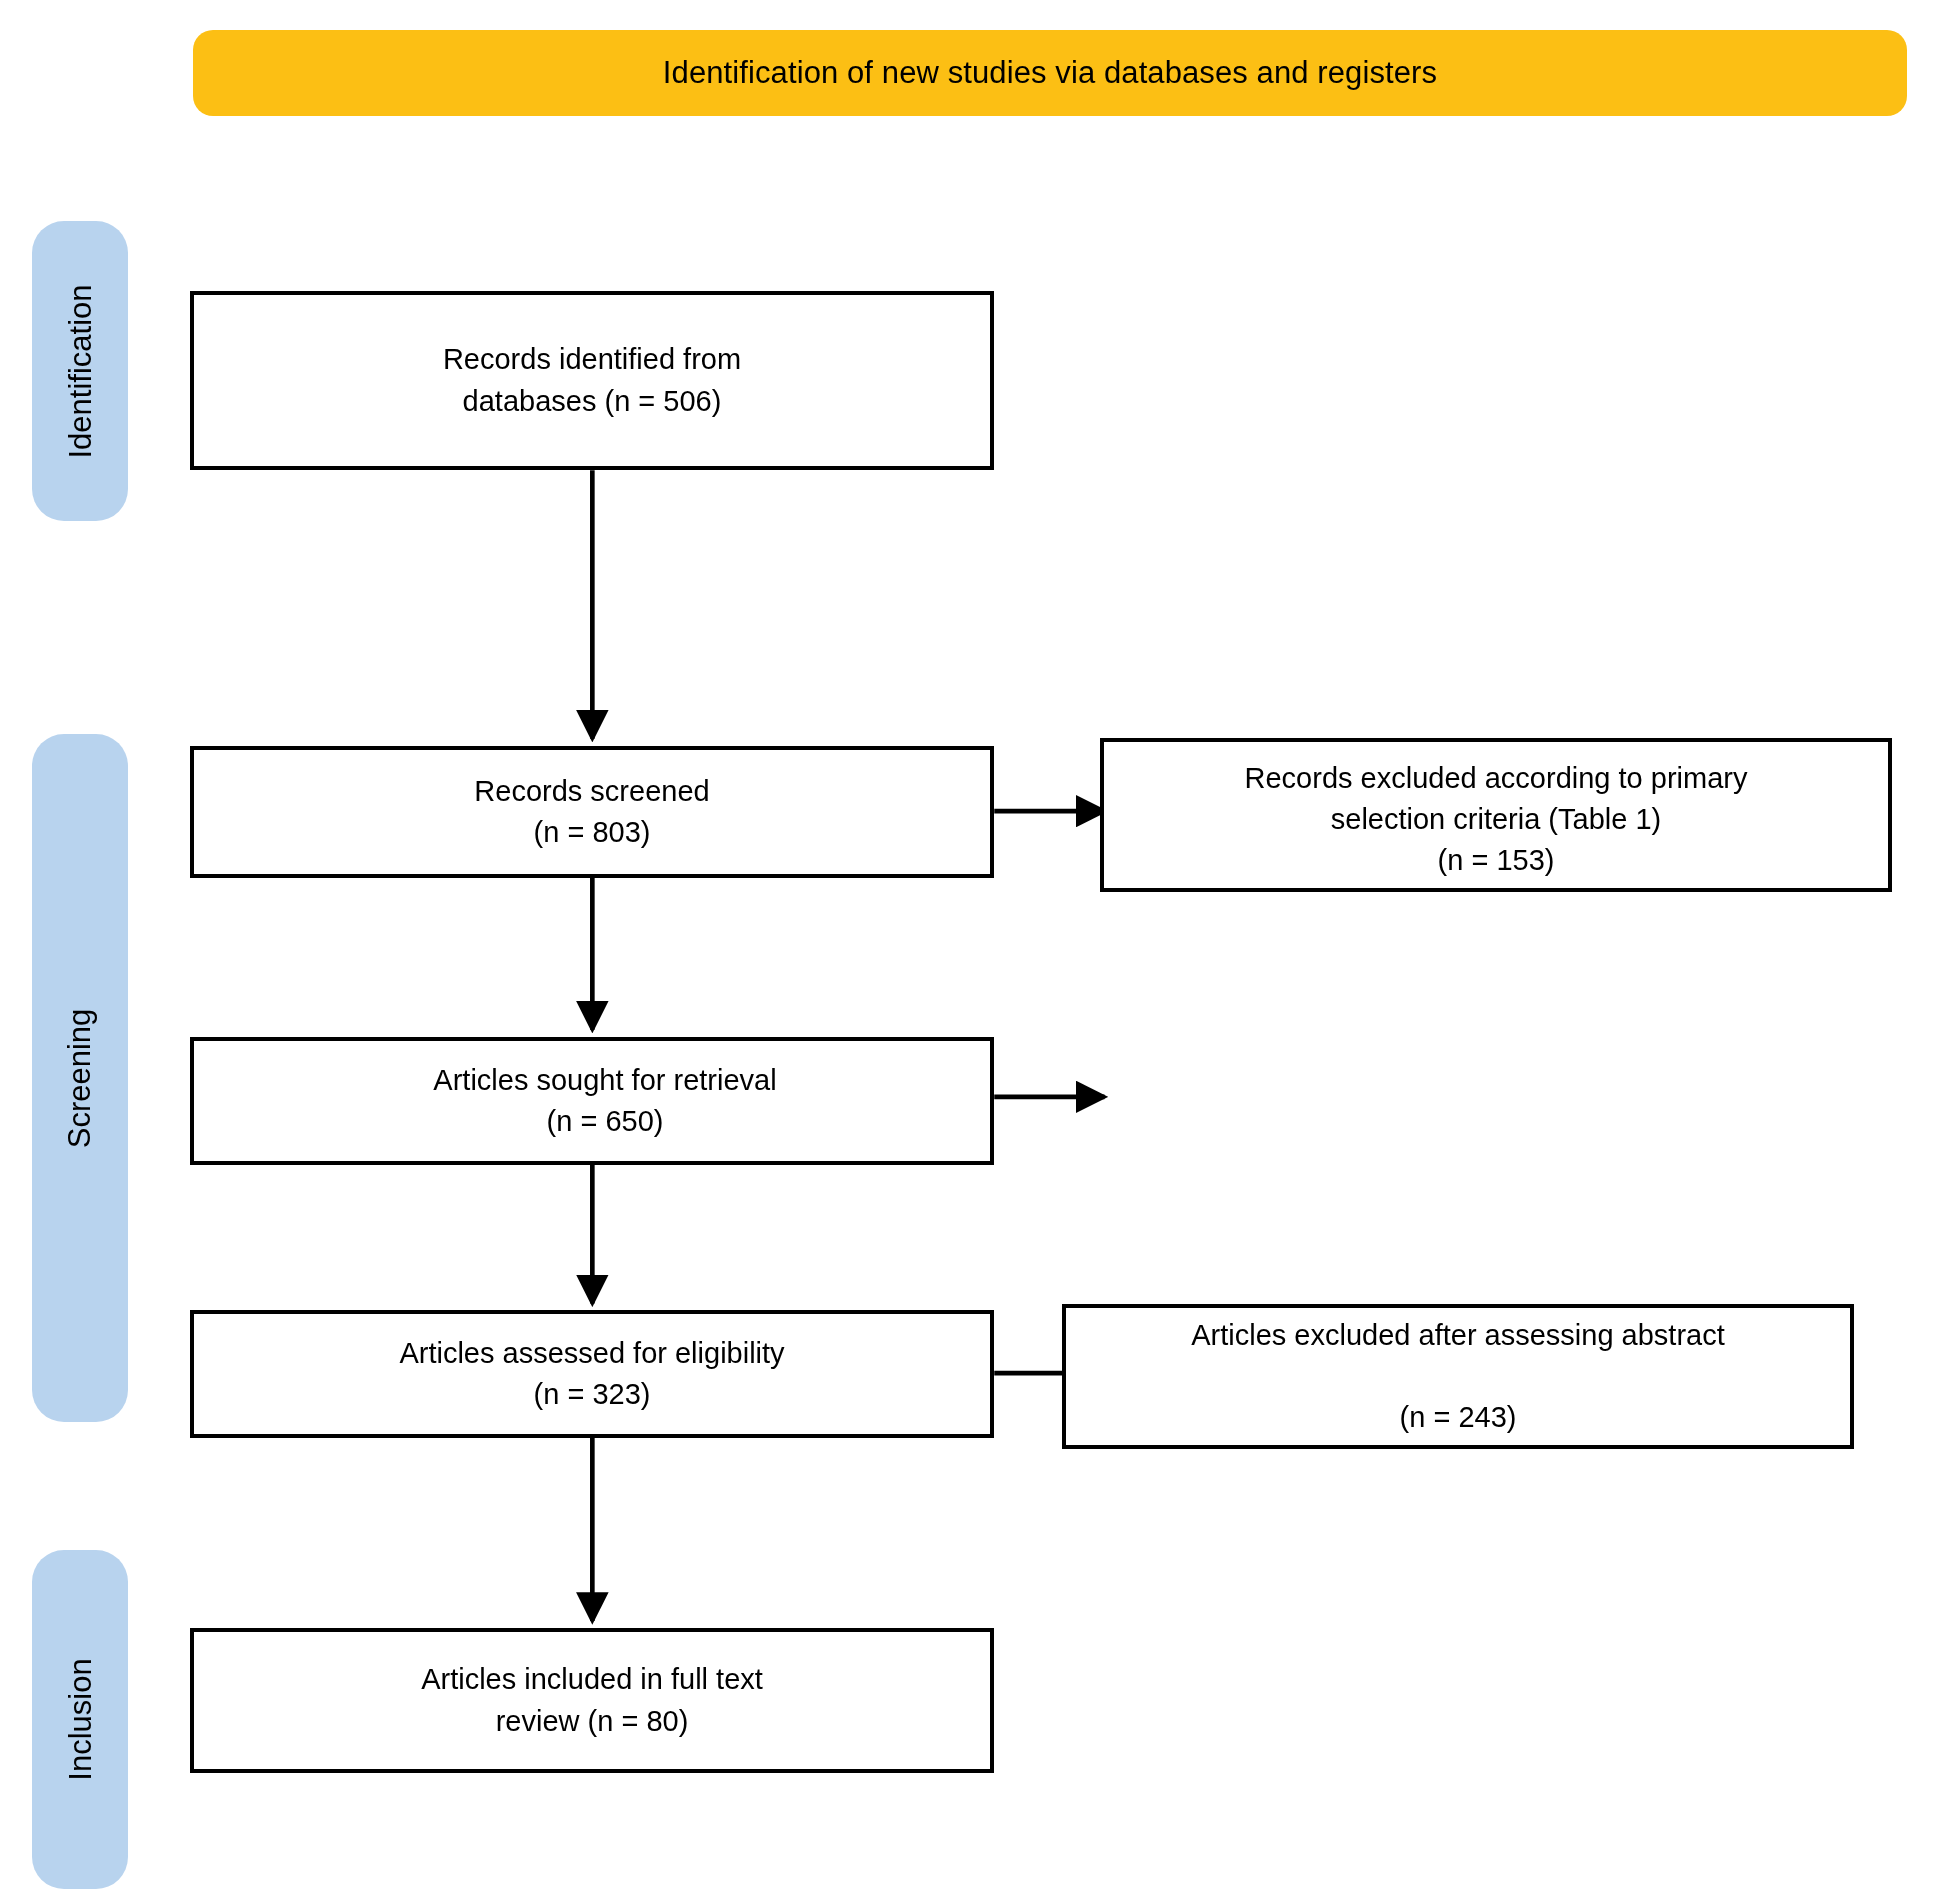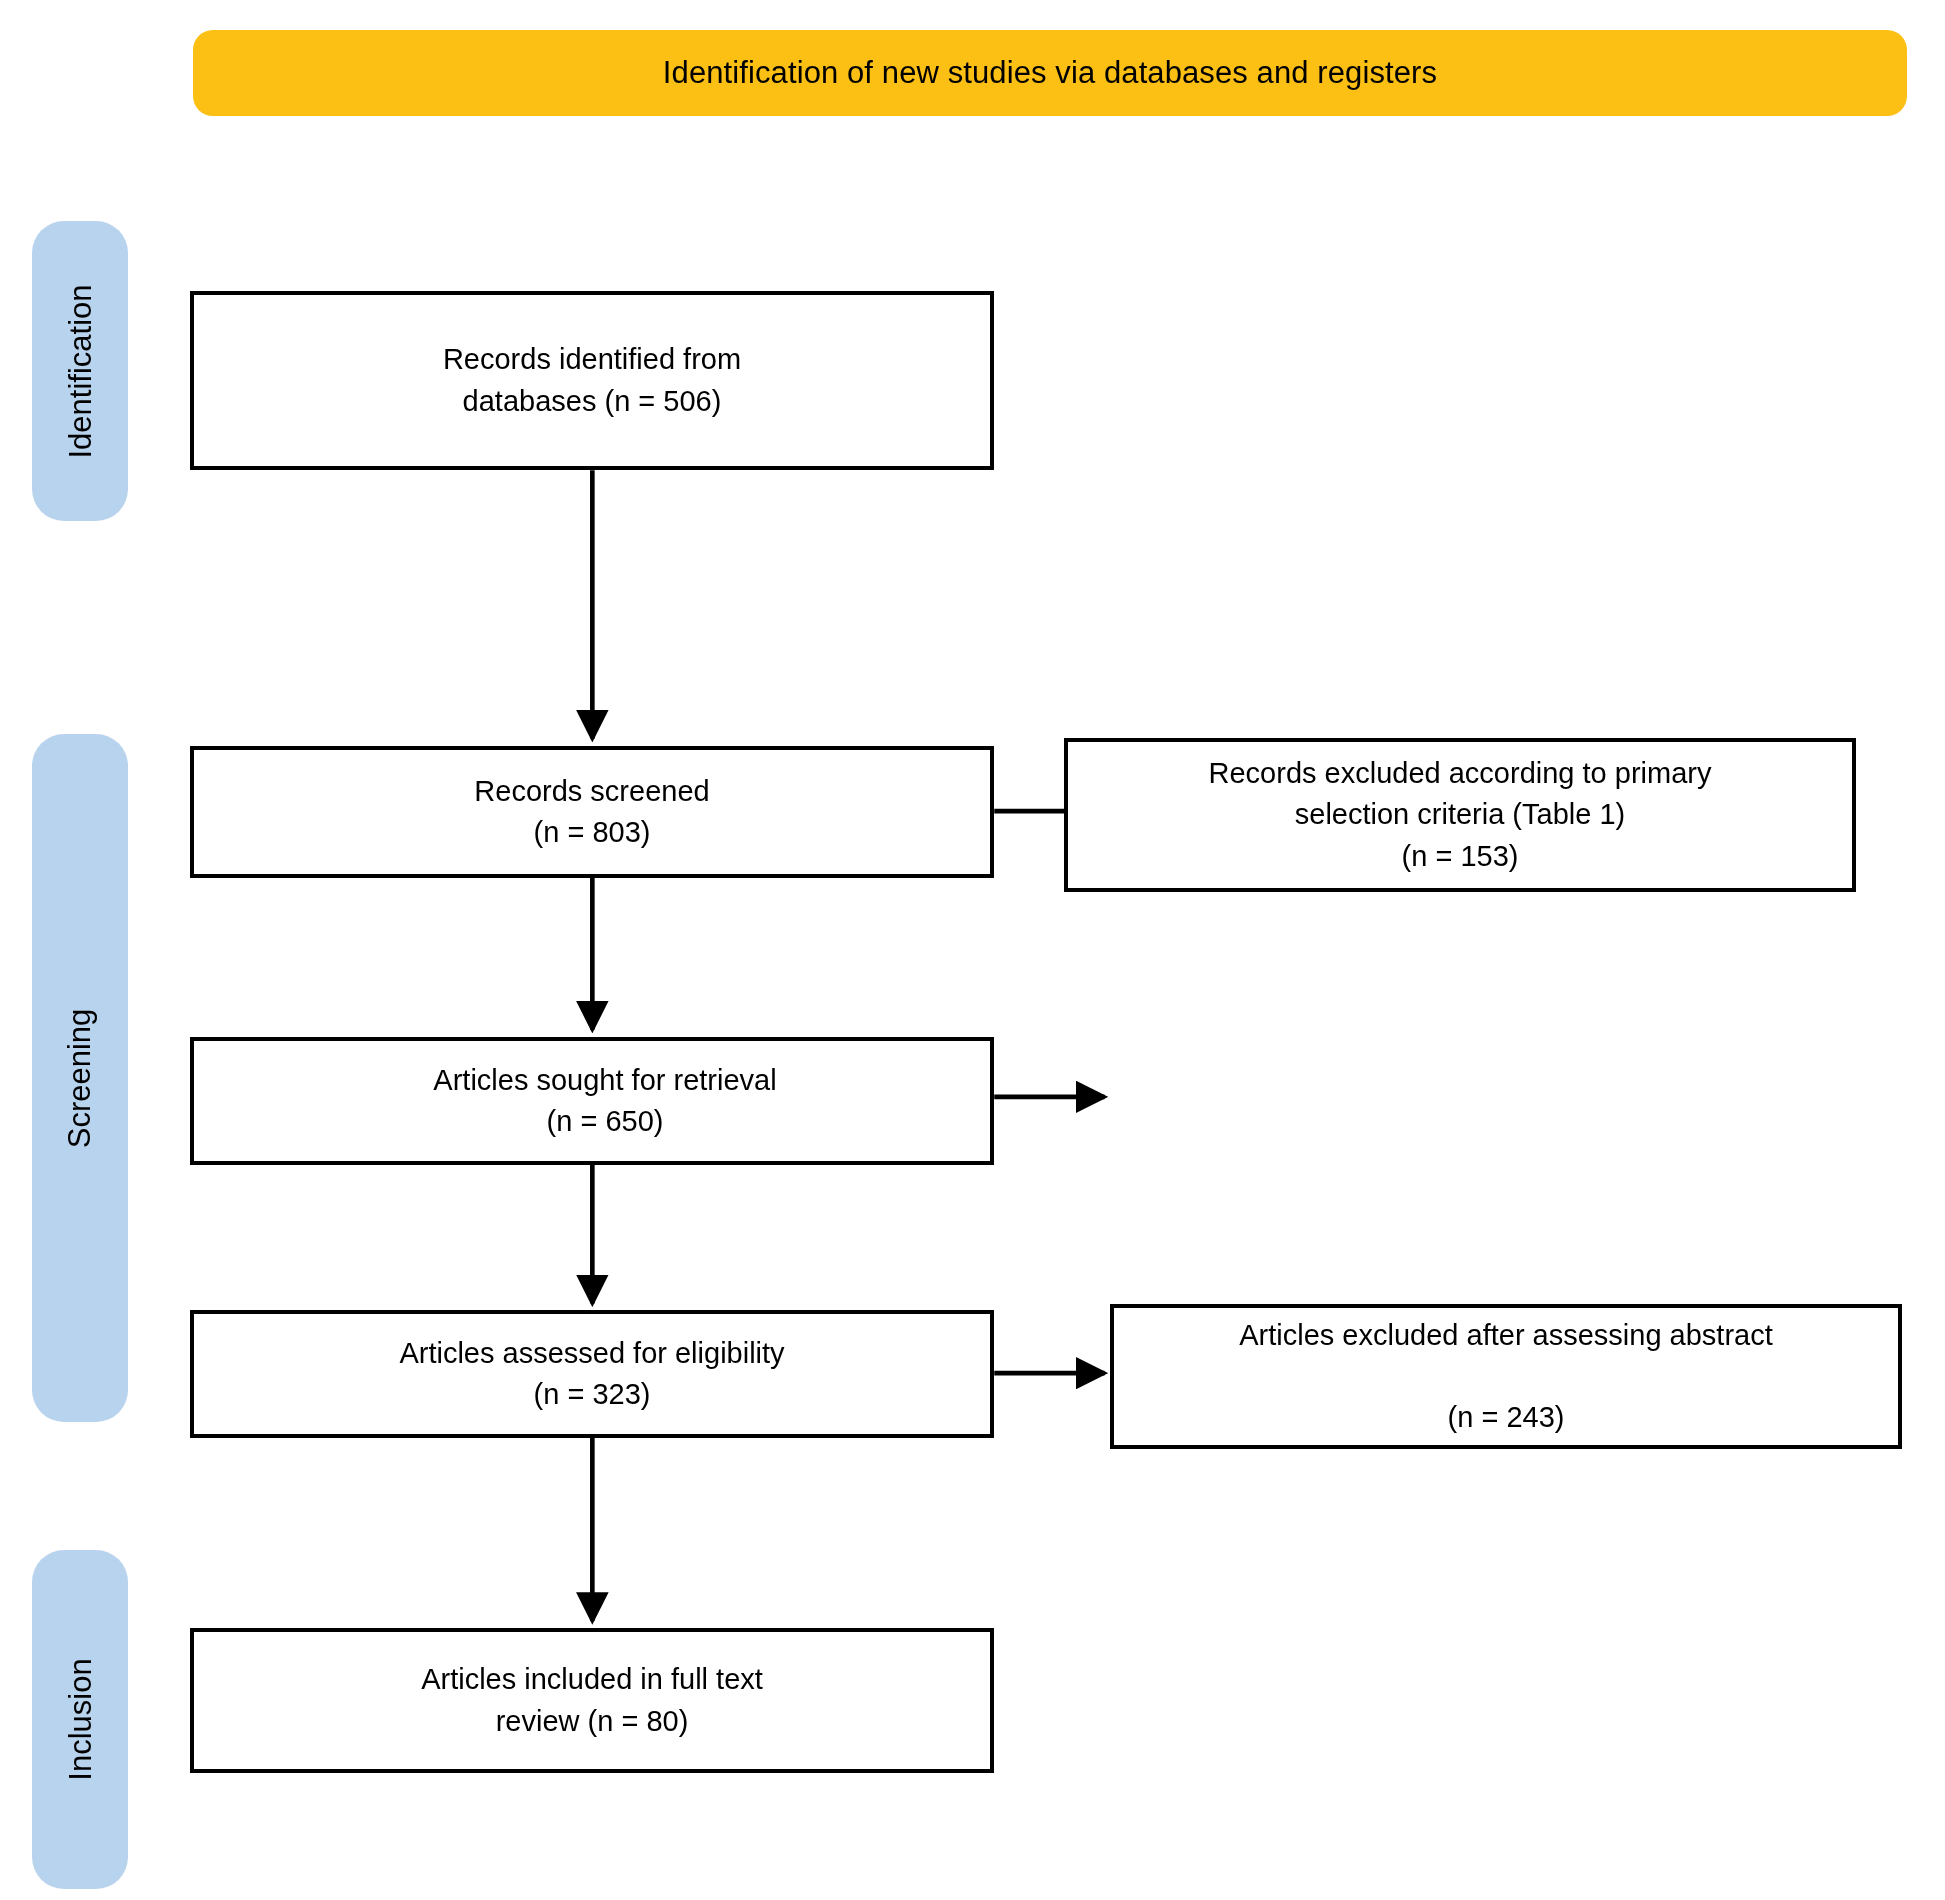--- a/index.html
+++ b/index.html
@@ -88,23 +88,23 @@
   }
 
   
   #box-identified { left: 190px; top: 291px;  width: 804px; height: 179px; }
   #box-screened   { left: 190px; top: 746px; width: 804px; height: 132px; }
   #box-sought     { left: 190px; top: 1037px; width: 804px; height: 128px; padding-left: 42px; }
   #box-assessed   { left: 190px; top: 1310px; width: 804px; height: 128px; }
   #box-included   { left: 190px; top: 1628px; width: 804px; height: 145px; }
 
   
-  #box-excl-primary  { left: 1064px; top: 738px; width: 792px; height: 154px; }
+  #box-excl-primary  { left: 1100px; top: 738px; width: 792px; height: 154px; align-items: flex-end; }
   #box-excl-table2   { left: 1110px; top: 1031px; width: 792px; height: 124px; }
-  #box-excl-abstract { left: 1110px; top: 1304px; width: 792px; height: 145px; align-items: flex-end; }
+  #box-excl-abstract { left: 1062px; top: 1304px; width: 792px; height: 145px; align-items: flex-end; }
 
   
   #connectors {
     position: absolute;
     left: 0;
     top: 0;
     width: 1946px;
     height: 1900px;
     pointer-events: none;
   }

